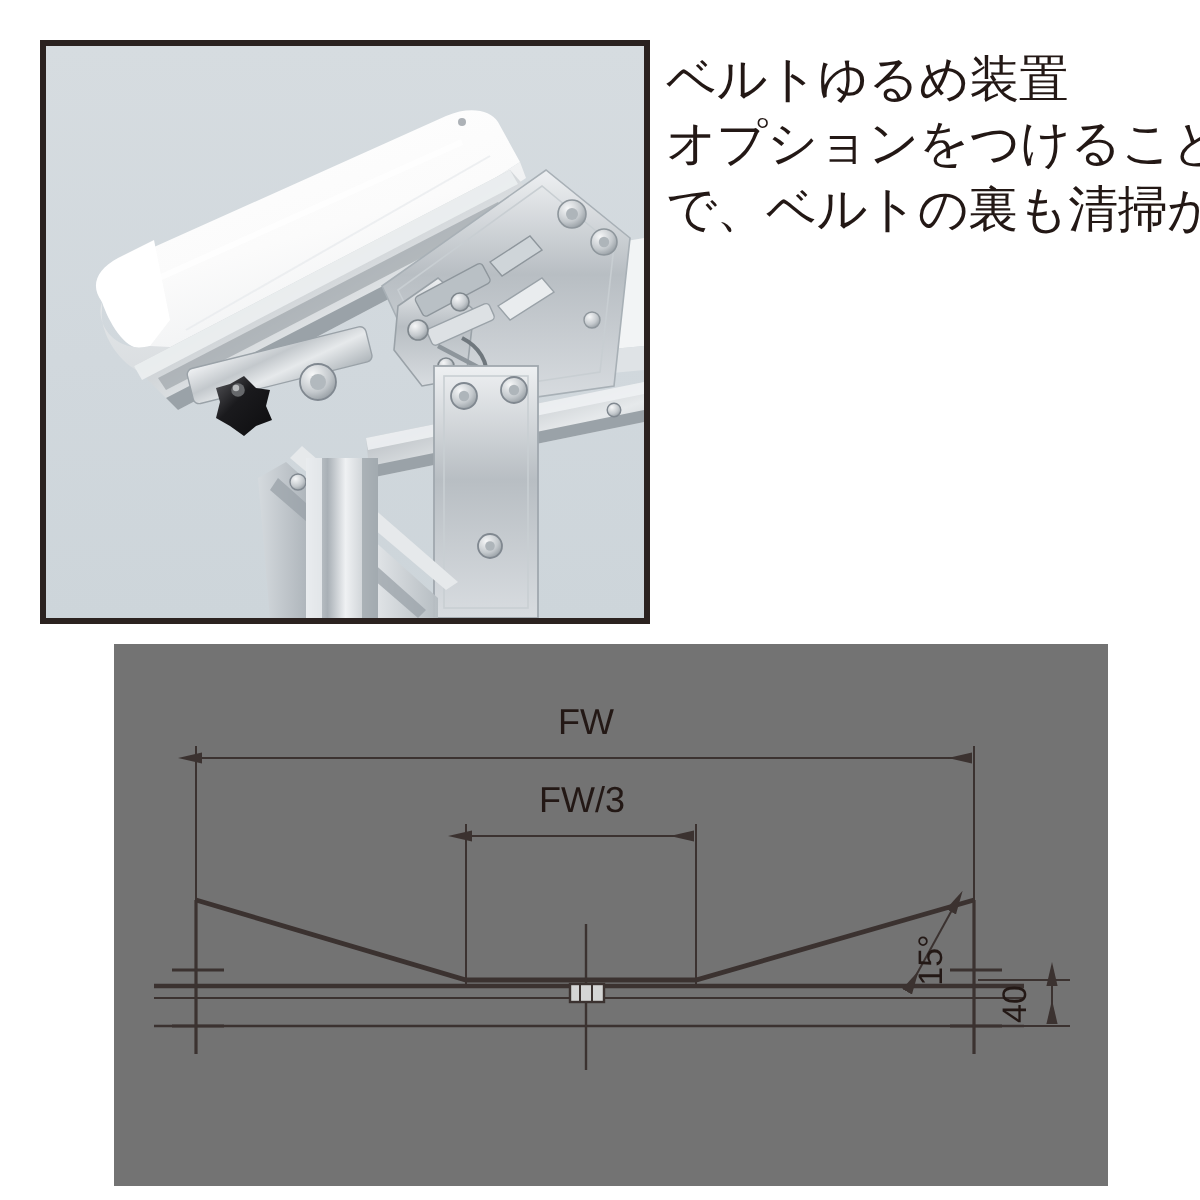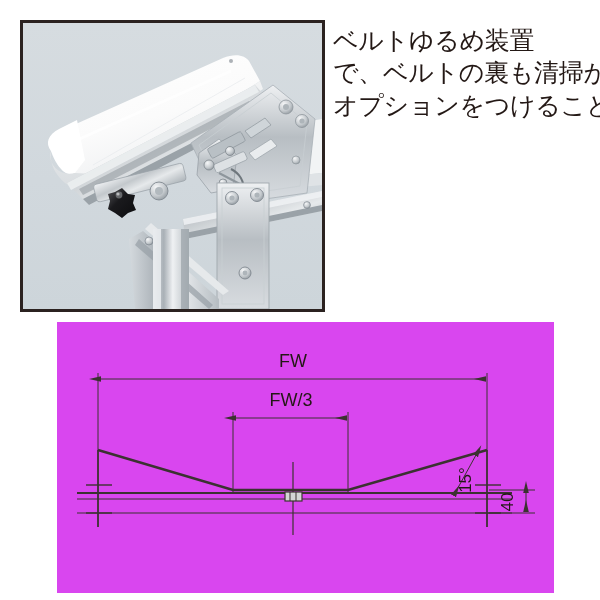--- a/index.html
+++ b/index.html
@@ -44,21 +44,21 @@
     letter-spacing: -0.3px;
     font-weight: 500;
   }
   #caption .cap-line { display:block; white-space: nowrap; }
 
   
   #drawing-panel {
     position: absolute;
     left: 57px; top: 322px;
     width: 497px; height: 271px;
-    background: #d946ef;
+    background: #737373;
     overflow: hidden;
   }
   #drawing-svg { position:absolute; left:0; top:0; display:block; }
 </style>
 </head>
 <body>
 
 <div id="top-section">
 
   <div id="photo-frame">
@@ -204,22 +204,22 @@
         <rect x="130" y="206" width="8" height="80" fill="#eef0f2" opacity="0.8"></rect>
         <rect x="158" y="206" width="8" height="80" fill="#9aa2a8" opacity="0.7"></rect>
       </g>
 
       <circle cx="208" cy="38" r="2" fill="#8a9299" opacity="0.7"></circle>
     </svg>
   </div>
 
   <div id="caption">
     <span class="cap-line">ベルトゆるめ装置</span>
+    <span class="cap-line">オプションをつけること</span>
     <span class="cap-line">で、ベルトの裏も清掃が</span>
-    <span class="cap-line">オプションをつけること</span>
   </div>
 </div>
 
 <div id="drawing-panel">
   <svg id="drawing-svg" width="497" height="271" viewBox="0 0 497 271">
     <defs>
       <marker id="arrL" markerWidth="12" markerHeight="8" refX="11" refY="4" orient="auto" markerUnits="userSpaceOnUse">
         <path d="M11,4 L0,4 M11,4 L11,4" fill="none"></path>
         <path d="M0,4 L12,1.2 L12,6.8 Z" fill="#3b3230"></path>
       </marker>

